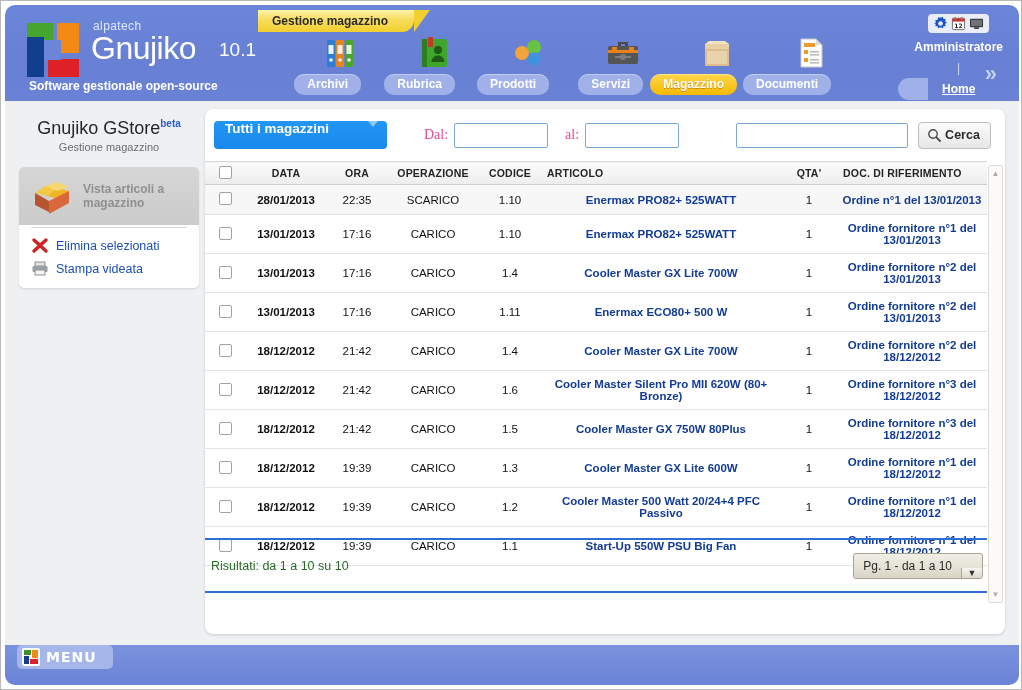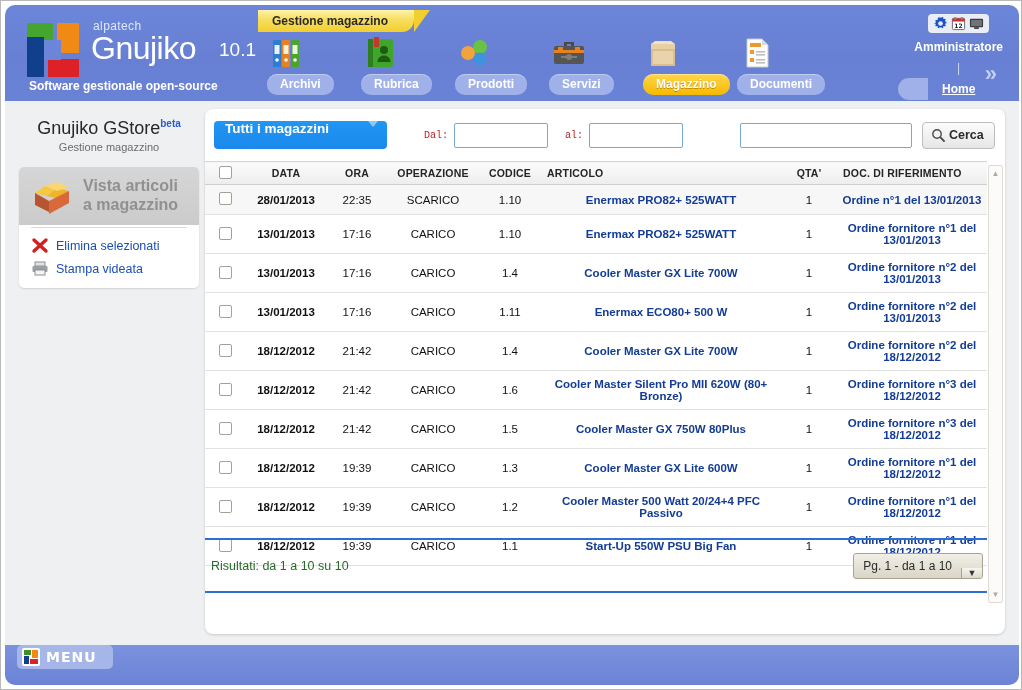--- a/index.html
+++ b/index.html
@@ -93,21 +93,21 @@
   .acct a { color: #ffffff; text-decoration: underline; font-weight: bold; }
   .acct .sep { color: #cfd9f5; font-weight: normal; }
 
   
   .nav {
     position: absolute; left: 262px; top: 30px;
     display: flex; align-items: flex-end; gap: 0px;
   }
   .nav-item {
     width: 94px; display: flex; flex-direction: column;
-    align-items: flex-start; cursor: pointer;
+    align-items: flex-end; cursor: pointer;
   }
   .nav-ico { width: 40px; height: 36px; display:block; }
   .nav-lbl {
     margin-top: 3px;
     background: #9fb1e8;
     color: #ffffff; font-size: 12px; font-weight: bold;
     padding: 3px 13px 4px; border-radius: 10px;
     white-space: nowrap;
     box-shadow: inset 0 1px 0 rgba(255,255,255,.35);
   }
@@ -160,21 +160,21 @@
   .side-item {
     display: flex; align-items: center; gap: 8px;
     padding: 9px 8px 9px 10px;
     cursor: pointer;
   }
   .side-item.selected {
     background: linear-gradient(to bottom,#d6d6d6,#cbcbcb);
     border-radius: 5px 5px 0 0;
   }
   .side-item .side-ico { width: 46px; height: 40px; flex: 0 0 46px; }
-  .side-lbl { font-size: 16px; font-weight: bold; line-height: 1.18; }
+  .side-lbl { font-size: 12px; font-weight: bold; line-height: 1.18; }
   .side-item.selected .side-lbl { color: #909090; }
   .side-item.current .side-lbl { color: #14389c; }
   .side-divider { height: 1px; background: #dadada; margin: 2px 12px 6px; }
   .side-action {
     display: flex; align-items: center; gap: 7px;
     padding: 3px 0 3px 12px; cursor: pointer;
   }
   .side-action .act-ico { width: 18px; height: 17px; flex: 0 0 18px; }
   .side-action span.txt { color: #1a4fb5; font-size: 12.5px; }
 
@@ -203,22 +203,22 @@
     color: #ffffff; font-size: 13.5px; font-weight: bold;
     cursor: pointer;
   }
   .mag-select .caret {
     width: 0; height: 0;
     border-left: 5px solid transparent;
     border-right: 5px solid transparent;
     border-top: 6px solid #8fcaf6;
   }
   .f-label {
-    font-family: Liberation Mono, monospace;
-    font-size: 10px; color: #b91c1c; margin-left: 37px; margin-right: 6px;
+    font-family: Liberation Serif, serif;
+    font-size: 14px; color: #ec4899; margin-left: 37px; margin-right: 6px;
   }
   .f-label.al { margin-left: 17px; }
   .t-input {
     height: 25px; border: 1px solid #7aa7d6;
     border-radius: 2px; background: #ffffff;
     font-family: "Liberation Sans", sans-serif; font-size: 12px;
     padding: 0 5px; outline: none;
   }
   .t-date { width: 94px; }
   .t-search { width: 172px; margin-left: 57px; }

